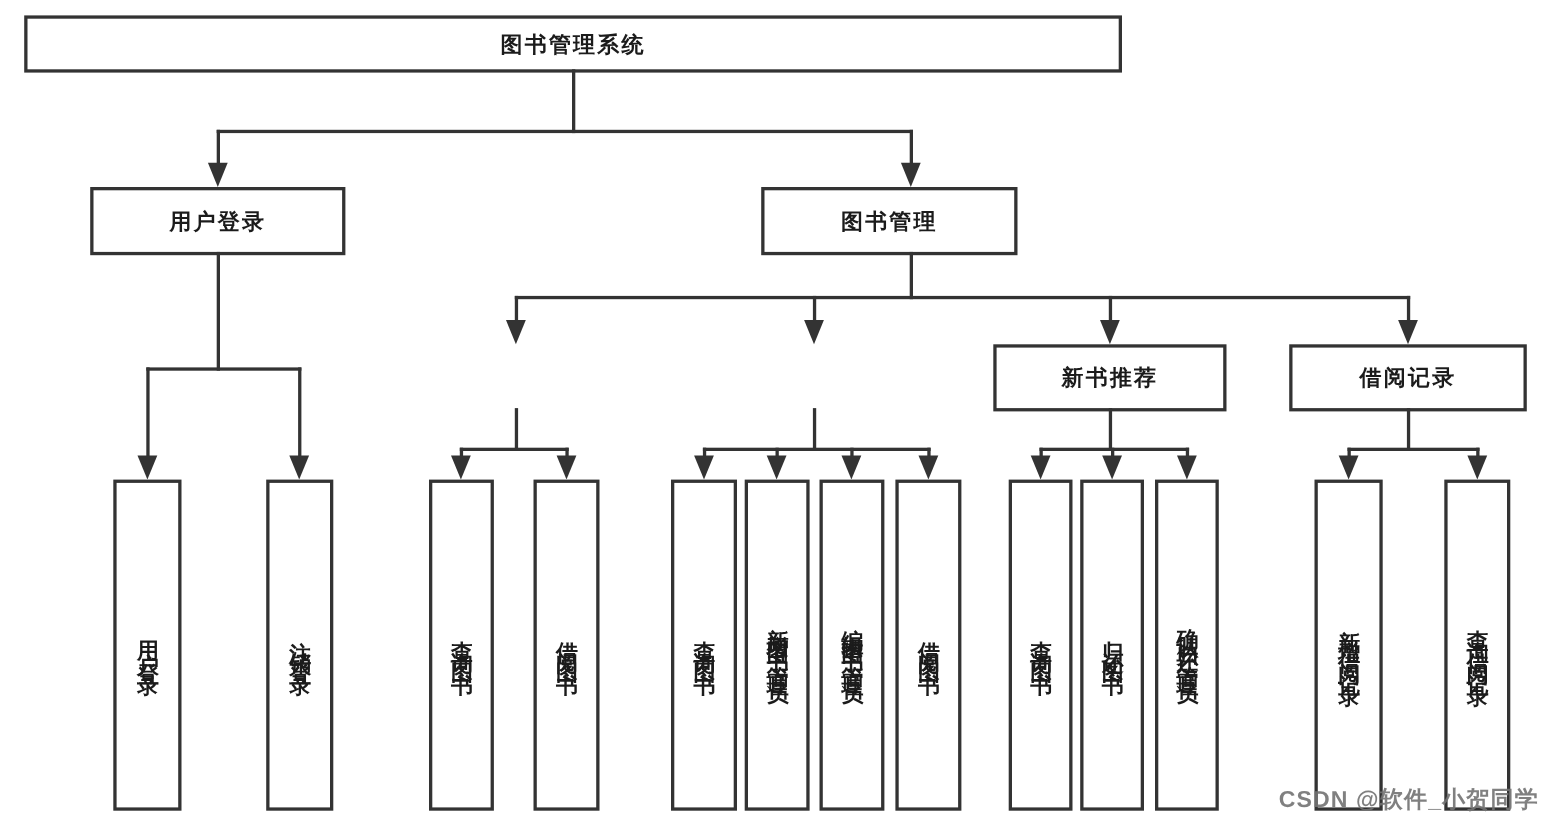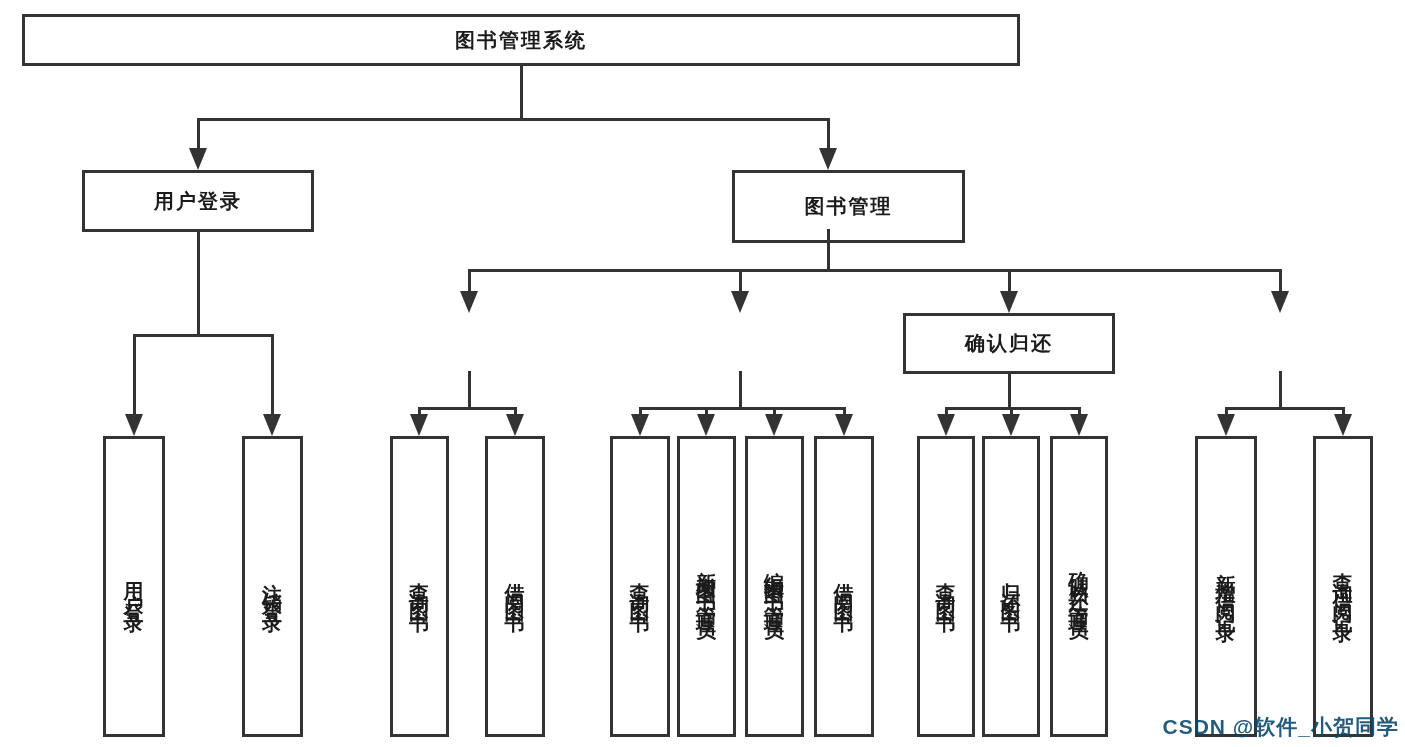--- a/index.html
+++ b/index.html
@@ -19,21 +19,21 @@
   .vt.long{letter-spacing:7px;}
   .v{position:absolute;width:3px;background:#333333;}
   .h{position:absolute;height:3px;background:#333333;}
   .ah{
     position:absolute;width:0;height:0;
     border-left:9px solid transparent;border-right:9px solid transparent;
     border-top:22px solid #333333;
   }
   .wm{
     position:absolute;right:6px;bottom:6px;z-index:5;
-    font-size:21px;letter-spacing:1px;color:#0c4a6e;opacity:.9;
+    font-size:21px;letter-spacing:1px;color:#737373;opacity:.9;
   }
 </style>
 </head>
 <body>
 
 <div class="canvas">
 
   <div class="box" style="left:22px;top:14px;width:998px;height:52px">
     <span>图书管理系统</span>
   </div>
@@ -41,21 +41,21 @@
   <div class="v" style="left:520px;top:63px;height:58px"></div>
   <div class="h" style="left:197px;top:118px;width:633px"></div>
   <div class="v" style="left:197px;top:118px;height:34px"></div>
   <div class="ah" style="left:189px;top:148px"></div>
   <div class="v" style="left:827px;top:118px;height:34px"></div>
   <div class="ah" style="left:819px;top:148px"></div>
 
   <div class="box" style="left:82px;top:170px;width:232px;height:62px">
     <span>用户登录</span>
   </div>
-  <div class="box" style="left:732px;top:170px;width:233px;height:73px">
+  <div class="box" style="left:692px;top:170px;width:233px;height:62px">
     <span>图书管理</span>
   </div>
 
   <div class="v" style="left:197px;top:229px;height:108px"></div>
   <div class="h" style="left:133px;top:334px;width:141px"></div>
   <div class="v" style="left:133px;top:334px;height:83px"></div>
   <div class="ah" style="left:125px;top:414px"></div>
   <div class="v" style="left:271px;top:334px;height:83px"></div>
   <div class="ah" style="left:263px;top:414px"></div>
 
@@ -64,21 +64,24 @@
   <div class="v" style="left:468px;top:269px;height:24px"></div>
   <div class="ah" style="left:460px;top:291px"></div>
   <div class="v" style="left:739px;top:269px;height:24px"></div>
   <div class="ah" style="left:731px;top:291px"></div>
   <div class="v" style="left:1008px;top:269px;height:24px"></div>
   <div class="ah" style="left:1000px;top:291px"></div>
   <div class="v" style="left:1279px;top:269px;height:24px"></div>
   <div class="ah" style="left:1271px;top:291px"></div>
 
   <div class="box" style="left:903px;top:313px;width:212px;height:61px">
-    <span>确认归还</span>
+    <span>新书推荐</span>
+  </div>
+  <div class="box" style="left:1172px;top:313px;width:216px;height:61px">
+    <span>借阅记录</span>
   </div>
 
   <div class="v" style="left:468px;top:371px;height:39px"></div>
   <div class="h" style="left:418px;top:407px;width:99px"></div>
   <div class="v" style="left:418px;top:407px;height:10px"></div>
   <div class="ah" style="left:410px;top:414px"></div>
   <div class="v" style="left:514px;top:407px;height:10px"></div>
   <div class="ah" style="left:506px;top:414px"></div>
 
   <div class="v" style="left:739px;top:371px;height:39px"></div>

